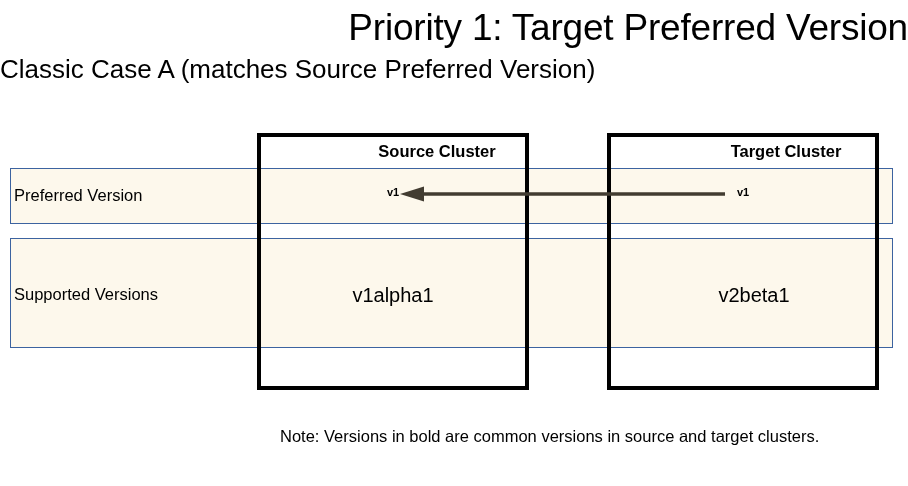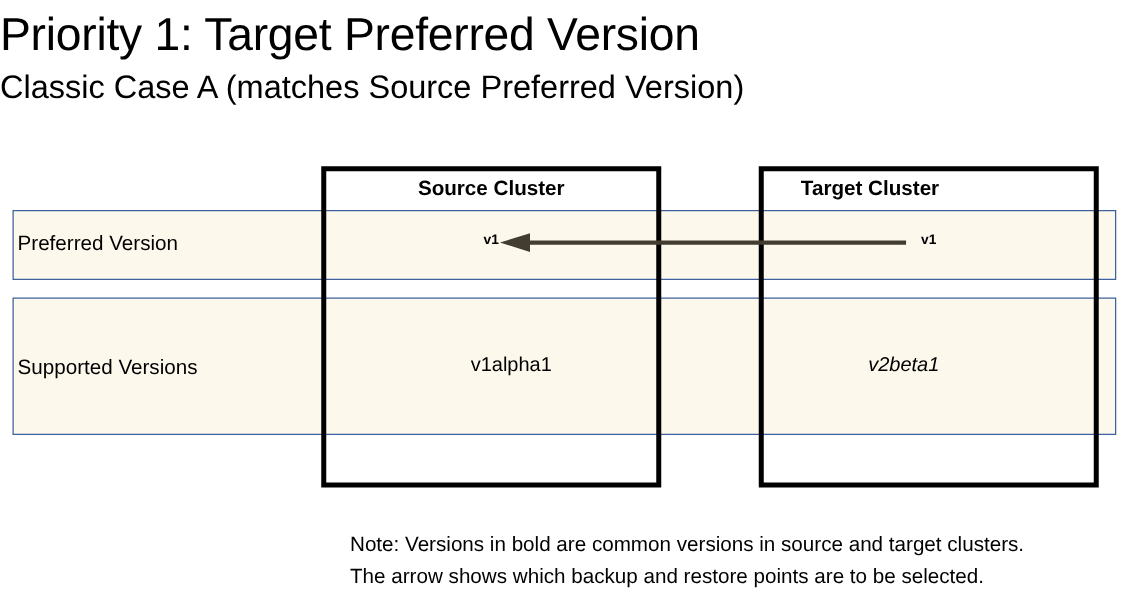--- a/index.html
+++ b/index.html
@@ -18,21 +18,21 @@
     background: #ffffff;
     overflow: hidden;
   }
 
   
   .title {
     position: absolute;
     left: 0;
     top: 8px;
     width: 908px;
-    text-align: left;
+    text-align: right;
     font-size: 37px;
     font-weight: 400;
     line-height: 1.08;
     letter-spacing: -0.2px;
     color: #000000;
     white-space: nowrap;
   }
   .subtitle {
     position: absolute;
     left: 0;
@@ -88,39 +88,40 @@
     position: absolute;
     top: 139px;
     height: 24px;
     line-height: 24px;
     text-align: center;
     font-size: 16.5px;
     font-weight: bold;
     color: #000000;
     white-space: nowrap;
     z-index: 5;
+    padding-left: 44px;
   }
   #cluster-title-source { left: 257px; width: 272px; }
-  #cluster-title-target { left: 580px; width: 232px; text-align: center; }
+  #cluster-title-target { left: 626px; width: 232px; text-align: center; }
 
   
   .cell-value {
     position: absolute;
     text-align: center;
     color: #000000;
     white-space: nowrap;
     z-index: 5;
   }
   .cell-value.bold { font-weight: bold; font-size: 11px; }
-  .cell-value.normal { font-weight: 400; font-size: 16px; margin-left: 16px; }
+  .cell-value.normal { font-weight: 400; font-size: 20px; }
 
   #value-source-preferred { left: 257px; width: 272px; top: 186px; }
   #value-target-preferred { left: 607px; width: 272px; top: 186px; }
   #value-source-supported { left: 257px; width: 272px; top: 284px; }
-  #value-target-supported { left: 579px; width: 256px; top: 284px; font-style: italic; }
+  #value-target-supported { left: 626px; width: 256px; top: 284px; }
 
   
   #version-arrow {
     position: absolute;
     left: 400px;
     top: 182px;
     width: 325px;
     height: 24px;
     z-index: 6;
   }
@@ -164,16 +165,15 @@
   <div class="cell-value normal" id="value-source-supported">v1alpha1</div>
   <div class="cell-value normal" id="value-target-supported">v2beta1</div>
 
   <svg id="version-arrow" viewBox="0 0 325 24">
     <line x1="22" y1="12" x2="325" y2="12" stroke="#423c31" stroke-width="3.4"></line>
     <polygon points="0,12 24,4.5 24,19.5" fill="#423c31"></polygon>
   </svg>
 
   <div class="note">
     <div>Note: Versions in bold are common versions in source and target clusters.</div>
-    <div>The arrow shows which backup and restore points are to be selected.</div>
   </div>
 
 </div>
 
 </body></html>

